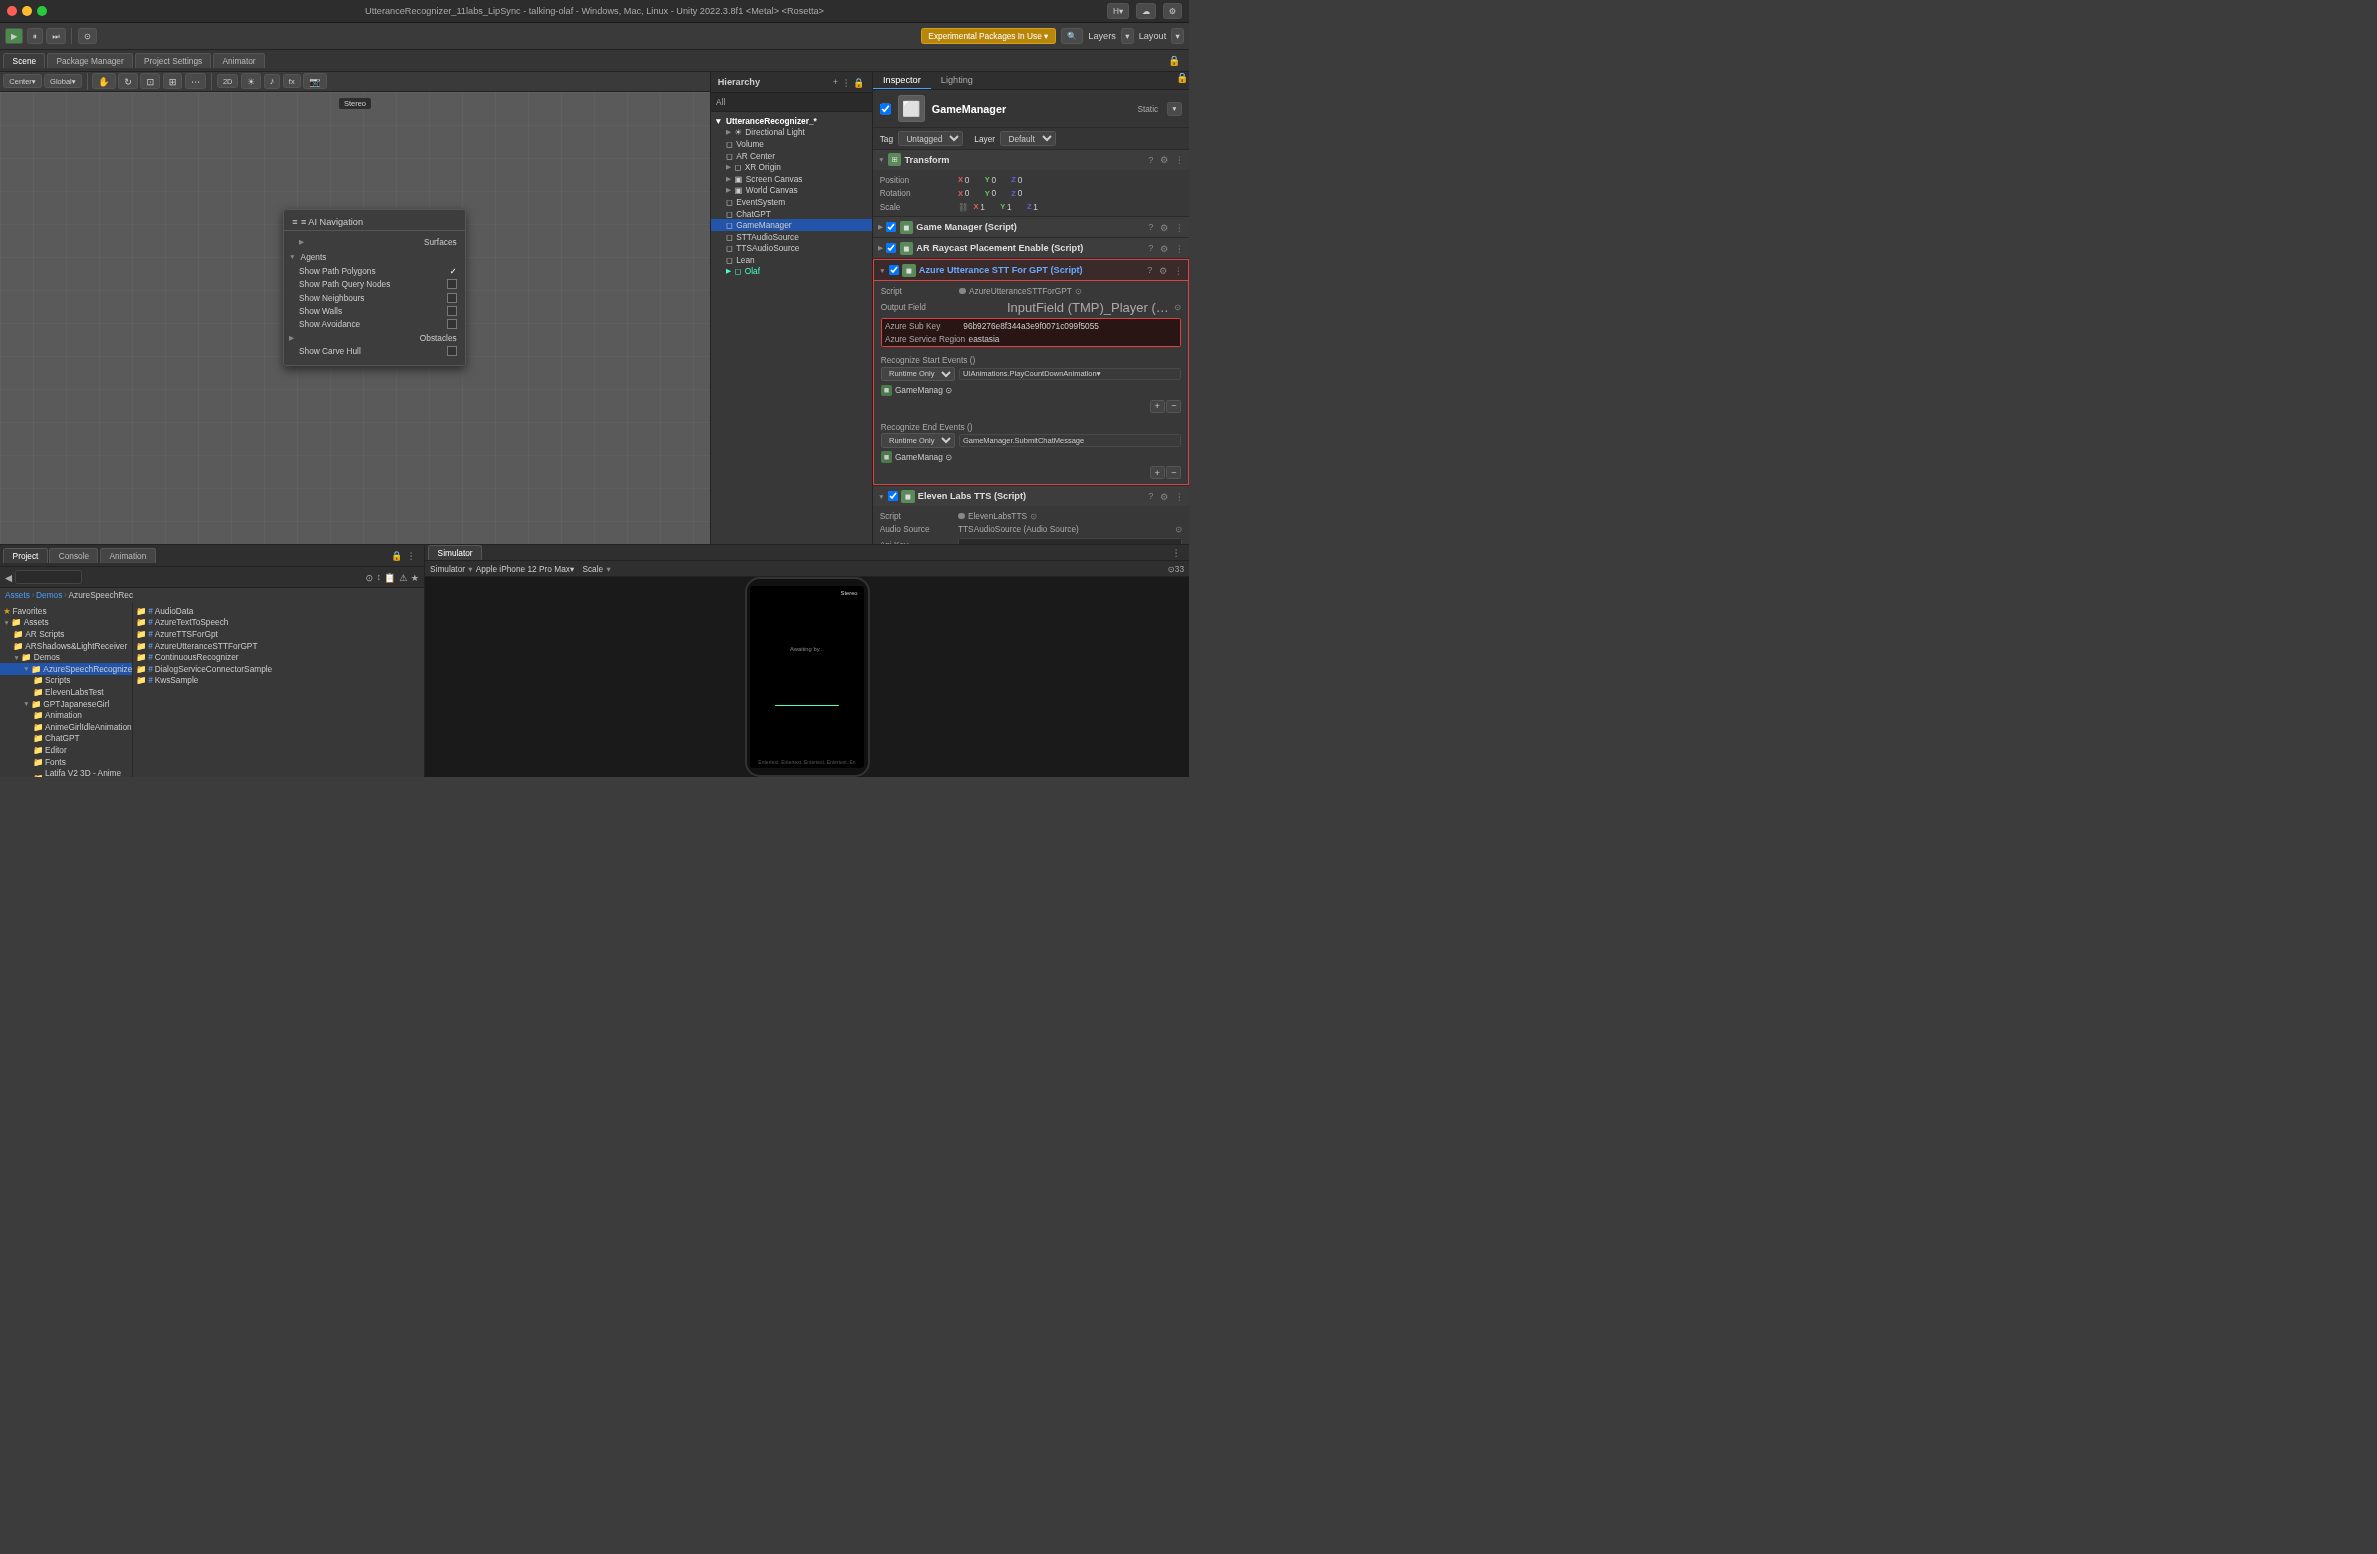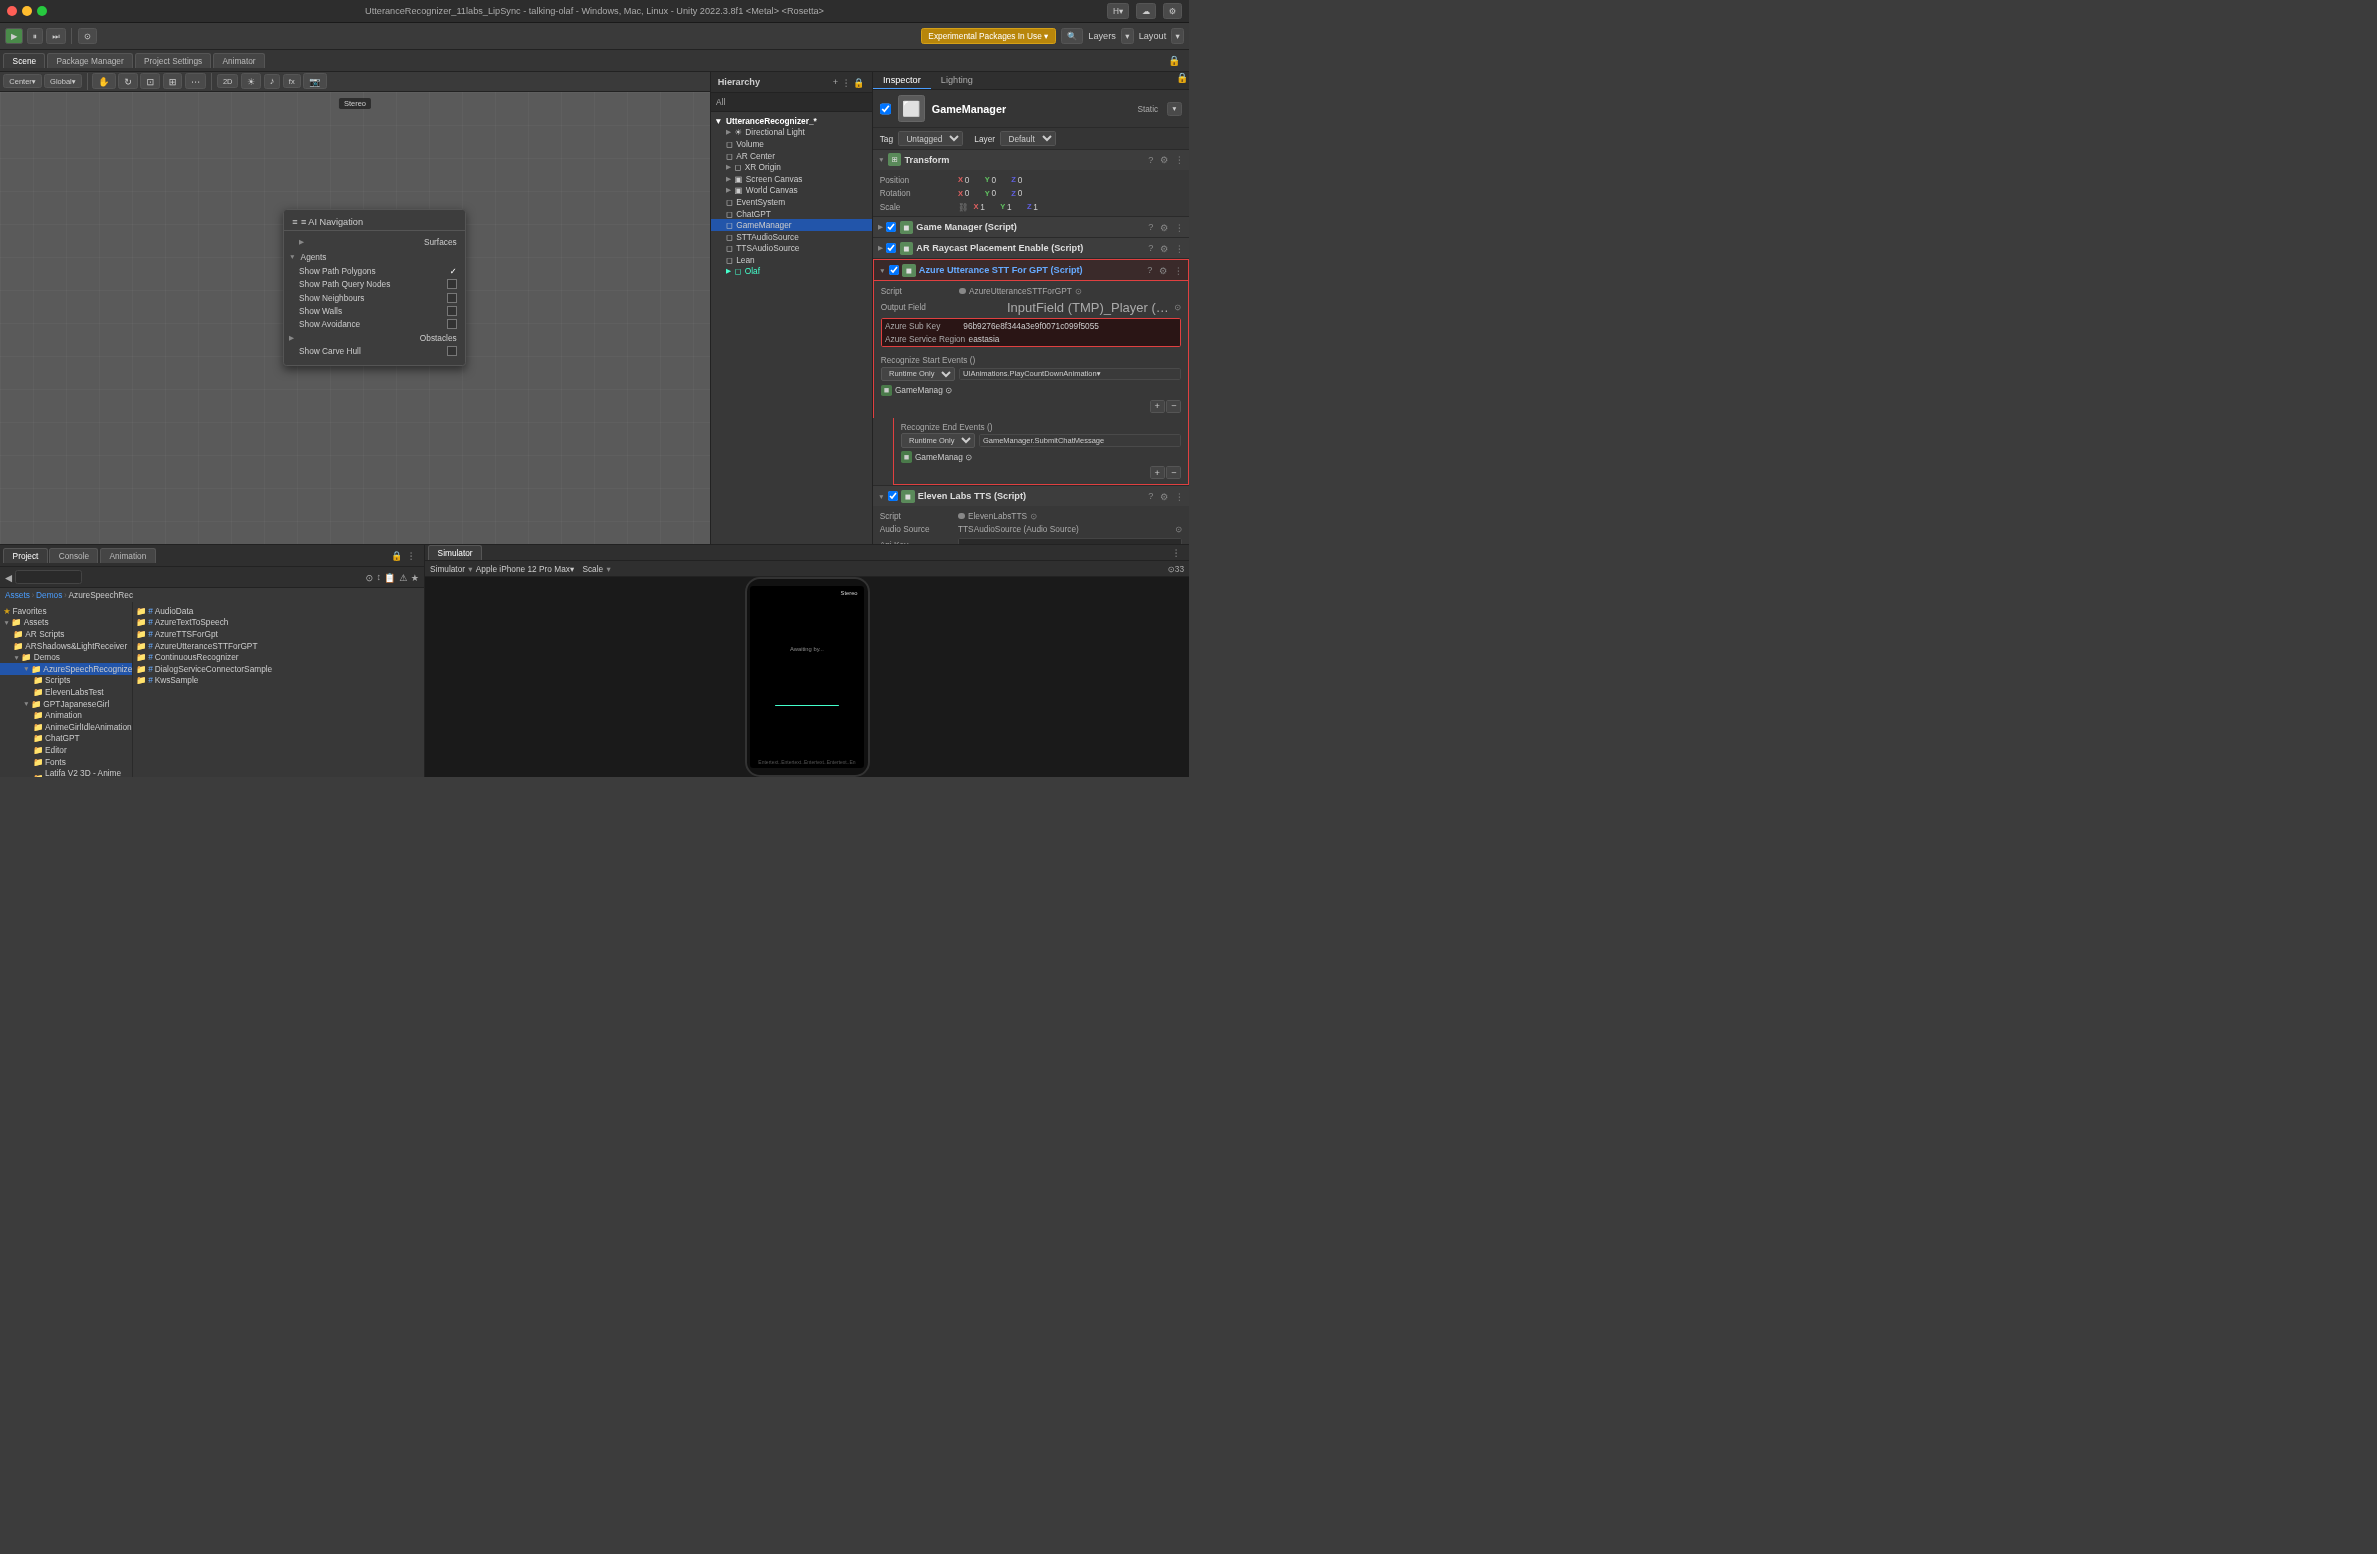--- a/index.html
+++ b/index.html
@@ -747,21 +747,21 @@
             <div class="ins-gamemanag">
               <div class="ins-game-icon">◼</div>
               <span>GameManag ⊙</span>
             </div>
             <div class="ins-plus-minus">
               <button class="ins-pm-btn">+</button>
               <button class="ins-pm-btn">−</button>
             </div>
           </div>
 
-          <div class="ins-events" style="border-left:0.8px solid #e04040; border-right:0.8px solid #e04040; border-bottom:0.8px solid #e04040;margin-left:20px;">
+          <div class="ins-events" style="border-left:0.8px solid #e04040; border-right:0.8px solid #e04040; border-bottom:0.8px solid #e04040;">
             <span class="ins-event-label">Recognize End Events ()</span>
             <div class="ins-runtime-row">
               <select class="ins-runtime-select">
                 <option>Runtime Only</option>
               </select>
               <div class="ins-event-value" style="font-size:7.5px; overflow:hidden; text-overflow:ellipsis; white-space:nowrap;">GameManager.SubmitChatMessage</div>
             </div>
             <div class="ins-gamemanag">
               <div class="ins-game-icon">◼</div>
               <span>GameManag ⊙</span>

